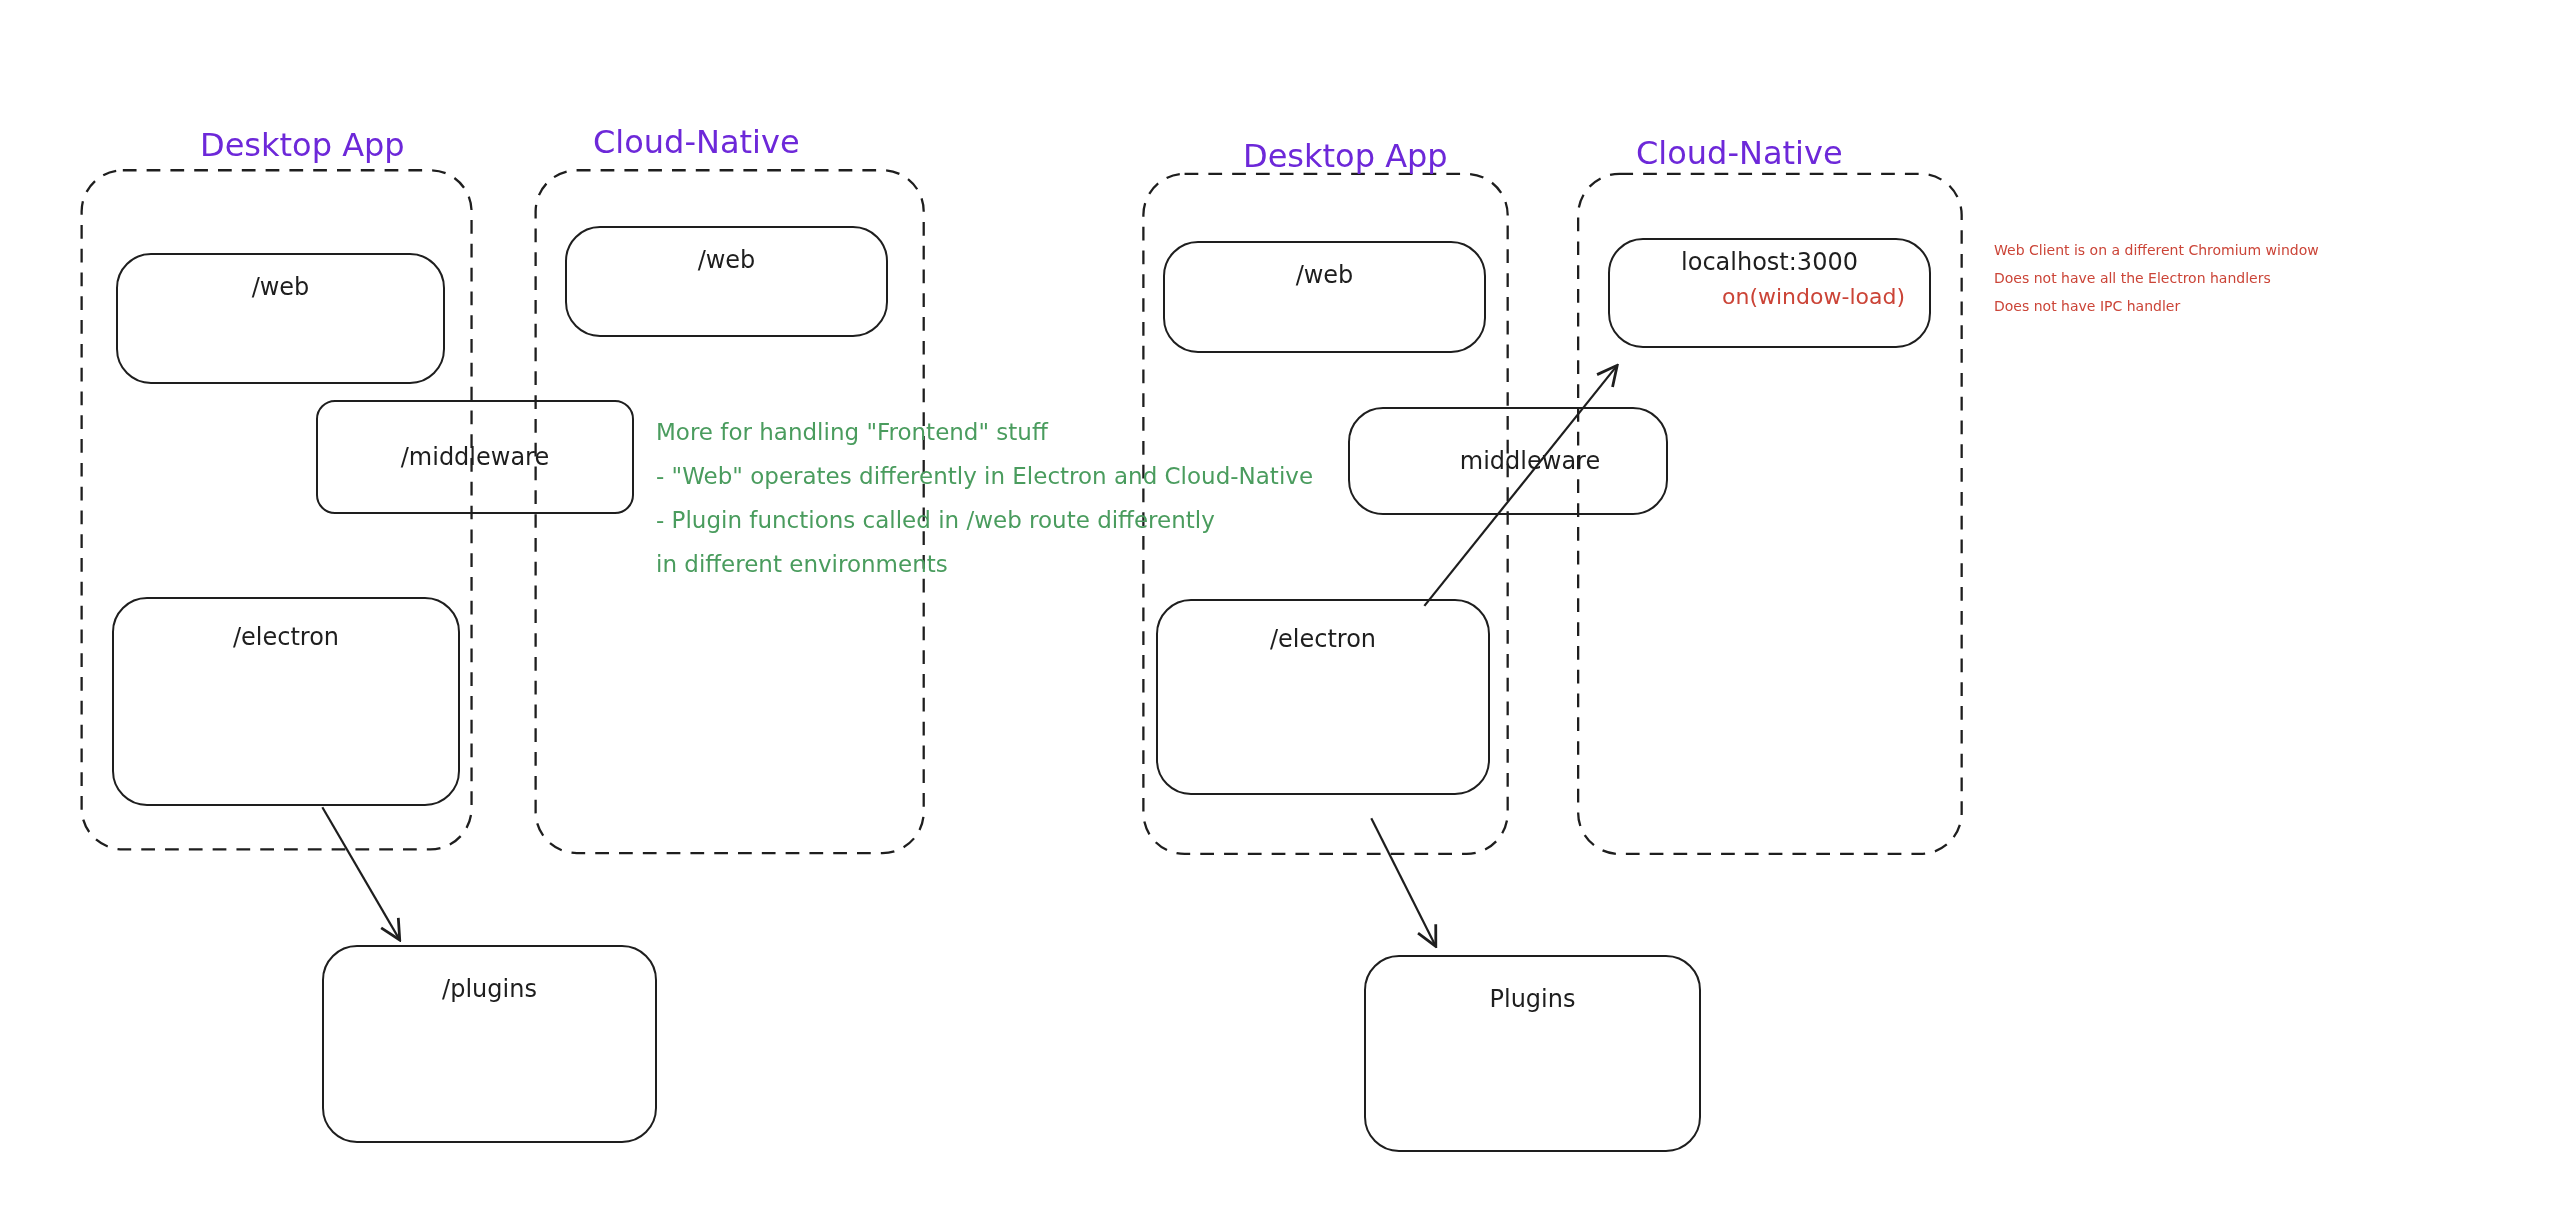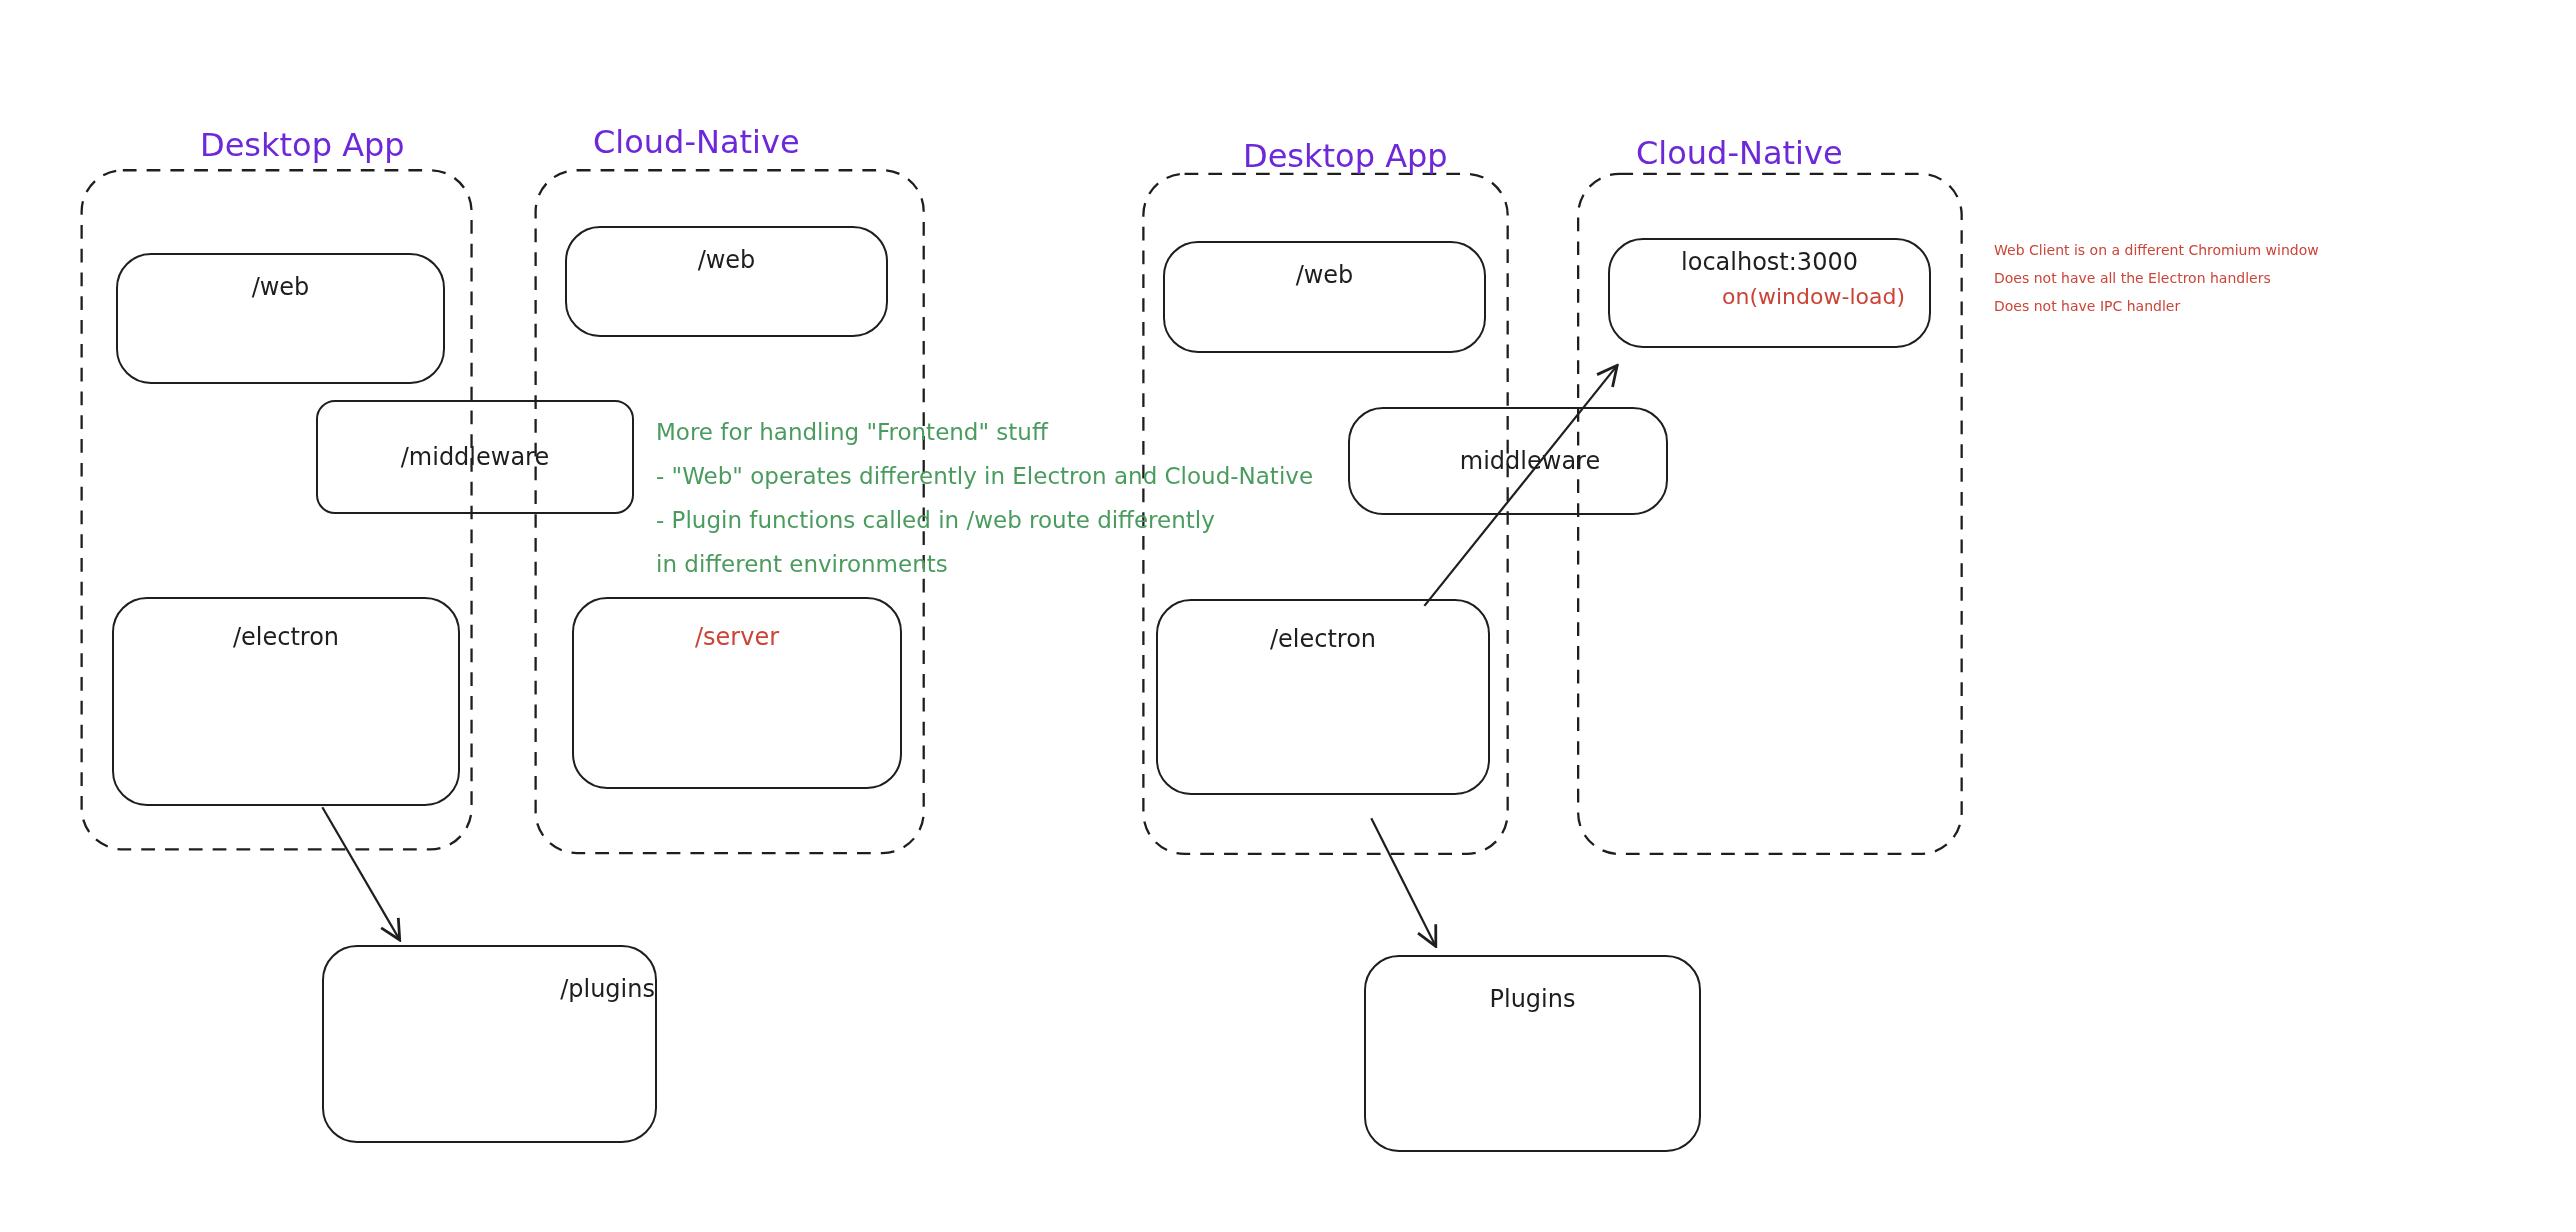--- a/index.html
+++ b/index.html
@@ -91,24 +91,21 @@
   </div>
   <div class="node center" style="left:316px; top:400px; width:318px; height:114px;border-radius:19px;">
     <span class="node-label">/middleware</span>
   </div>
   <div class="node top pad26" style="left:112px; top:597px; width:348px; height:209px;">
     <span class="node-label">/electron</span>
   </div>
   <div class="node top pad20" style="left:565px; top:226px; width:323px; height:111px;">
     <span class="node-label">/web</span>
   </div>
-  <div class="node top pad26" style="left:572px; top:597px; width:330px; height:192px;">
-    <span class="node-label red-text">/server</span>
-  </div>
-  <div class="node top pad30" style="left:322px; top:945px; width:335px; height:198px;justify-content:flex-end;">
+  <div class="node top pad30" style="left:322px; top:945px; width:335px; height:198px;">
     <span class="node-label">/plugins</span>
   </div>
 
   <div class="node top pad20" style="left:1163px; top:241px; width:323px; height:112px;">
     <span class="node-label">/web</span>
   </div>
   <div class="node center" style="left:1348px; top:407px; width:320px; height:108px;padding-left:44px;">
     <span class="node-label">middleware</span>
   </div>
   <div class="node top pad26" style="left:1156px; top:599px; width:334px; height:196px;">

